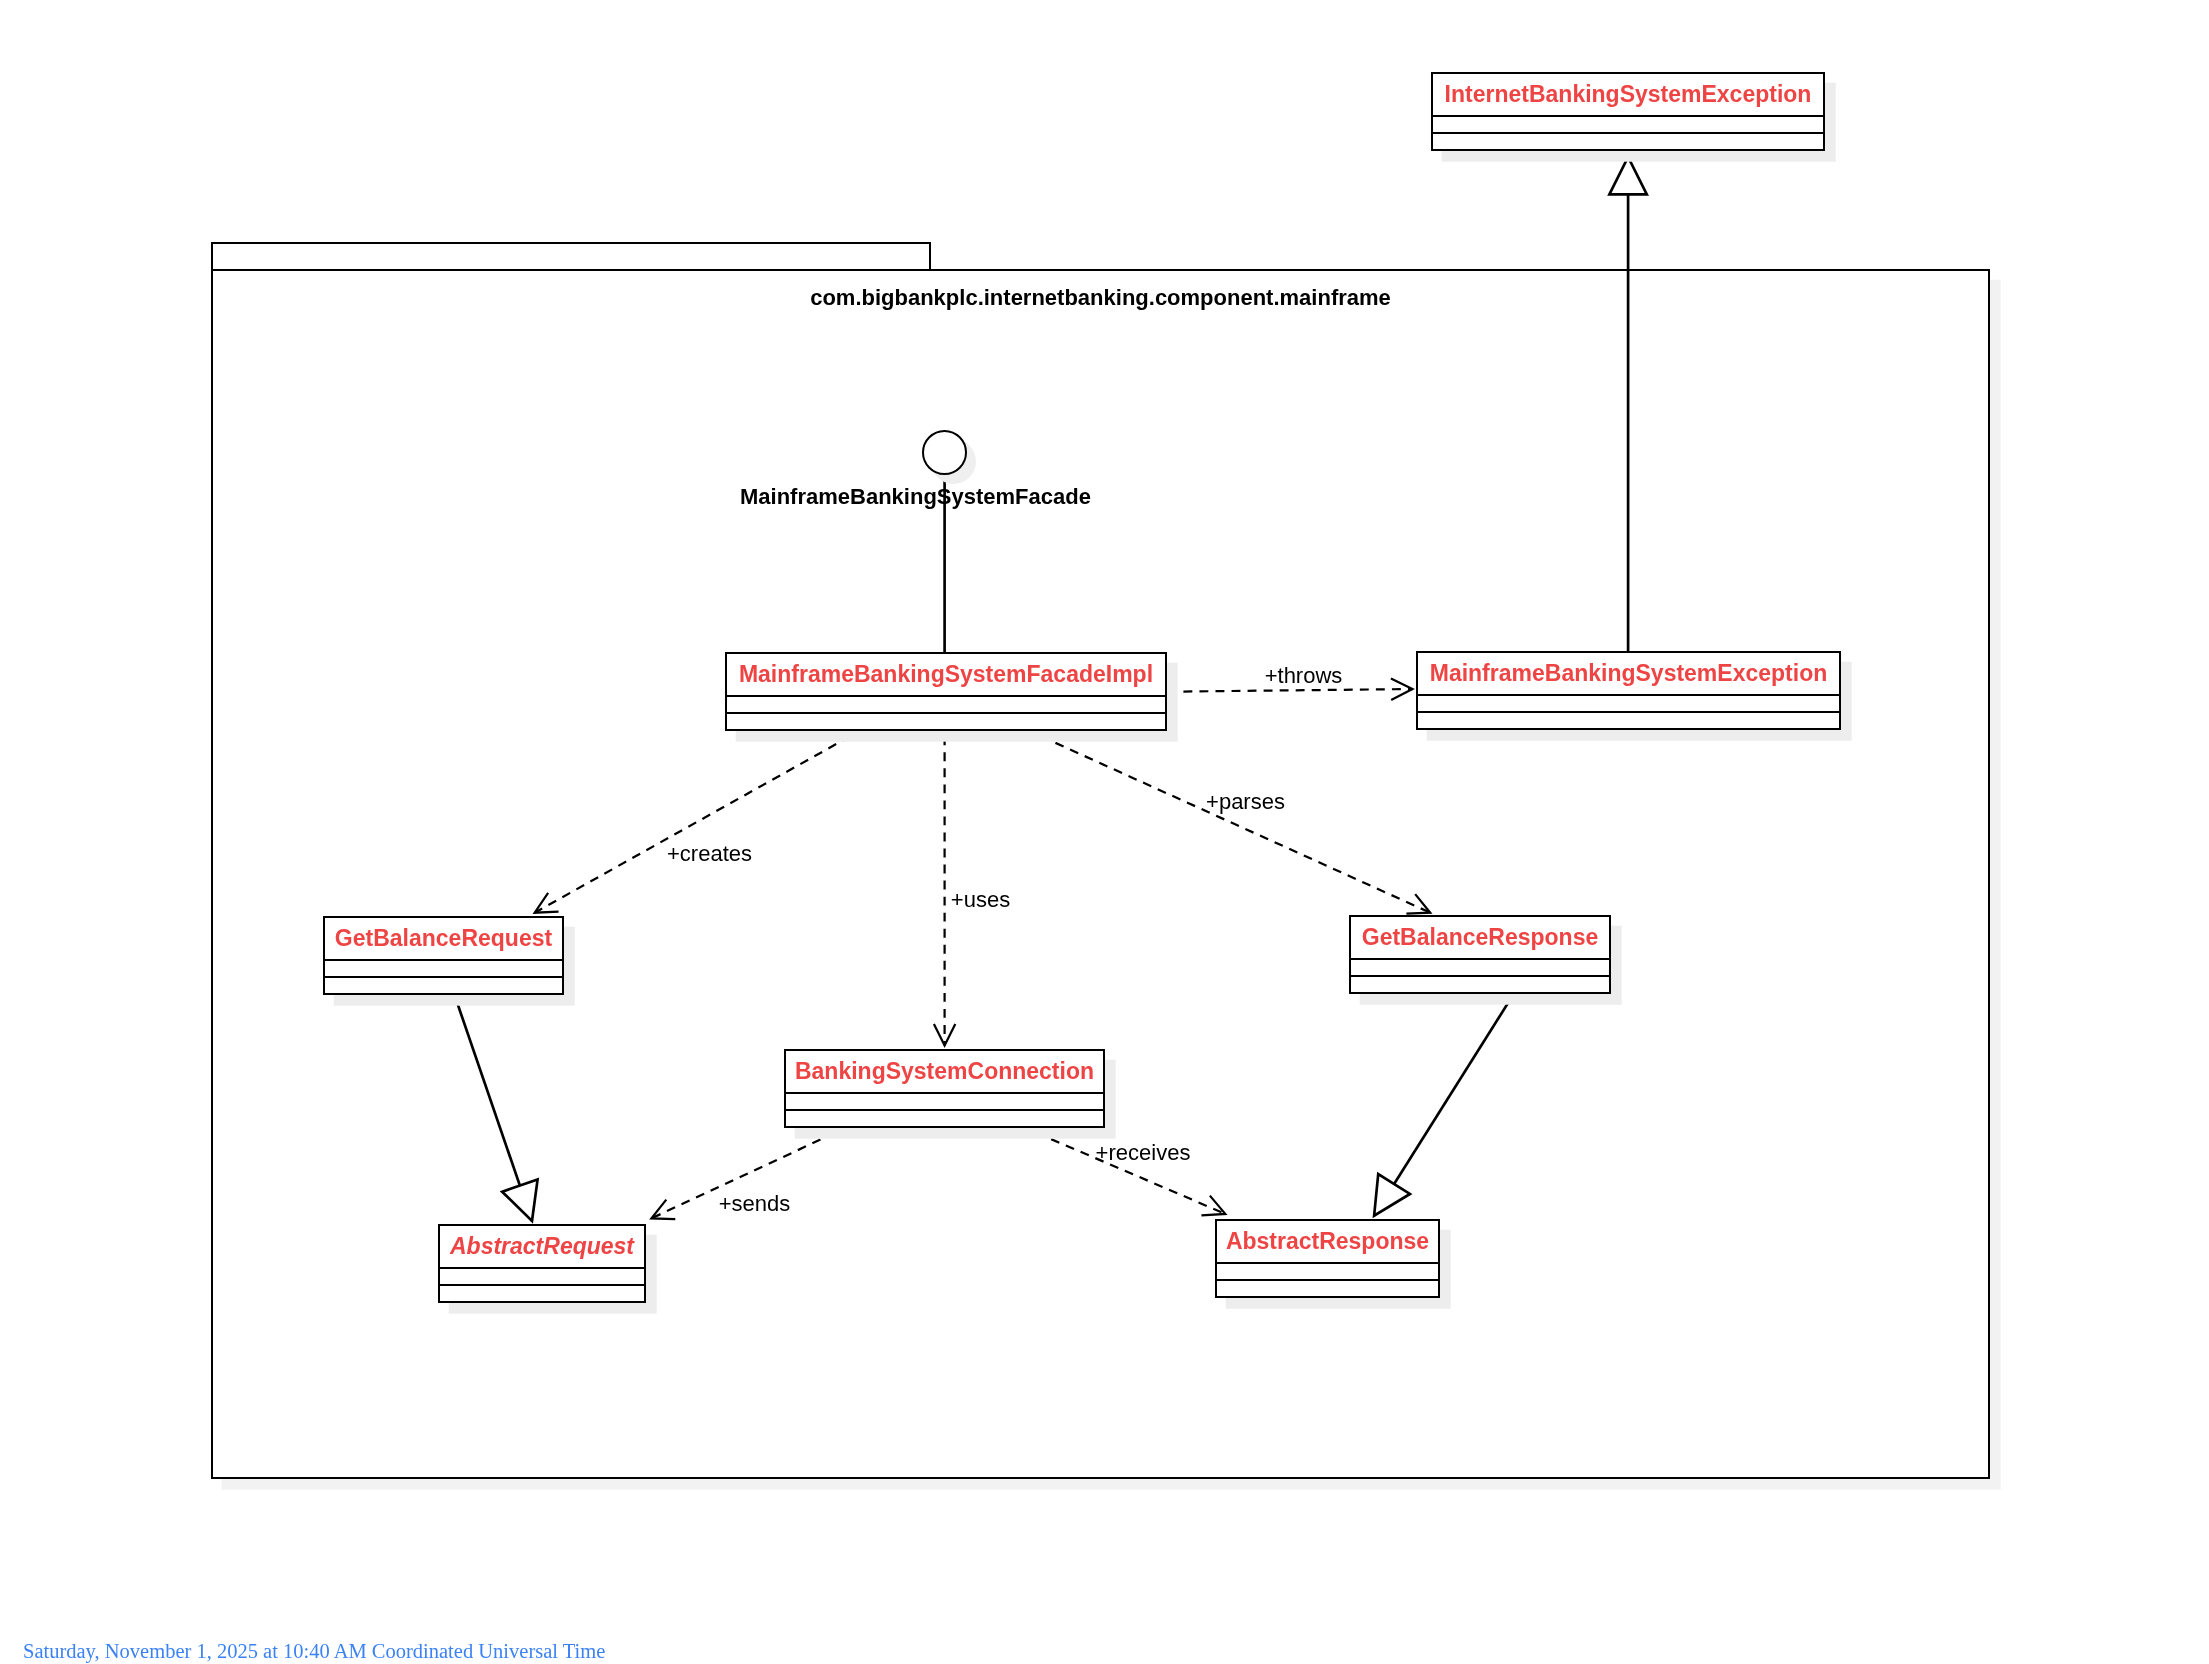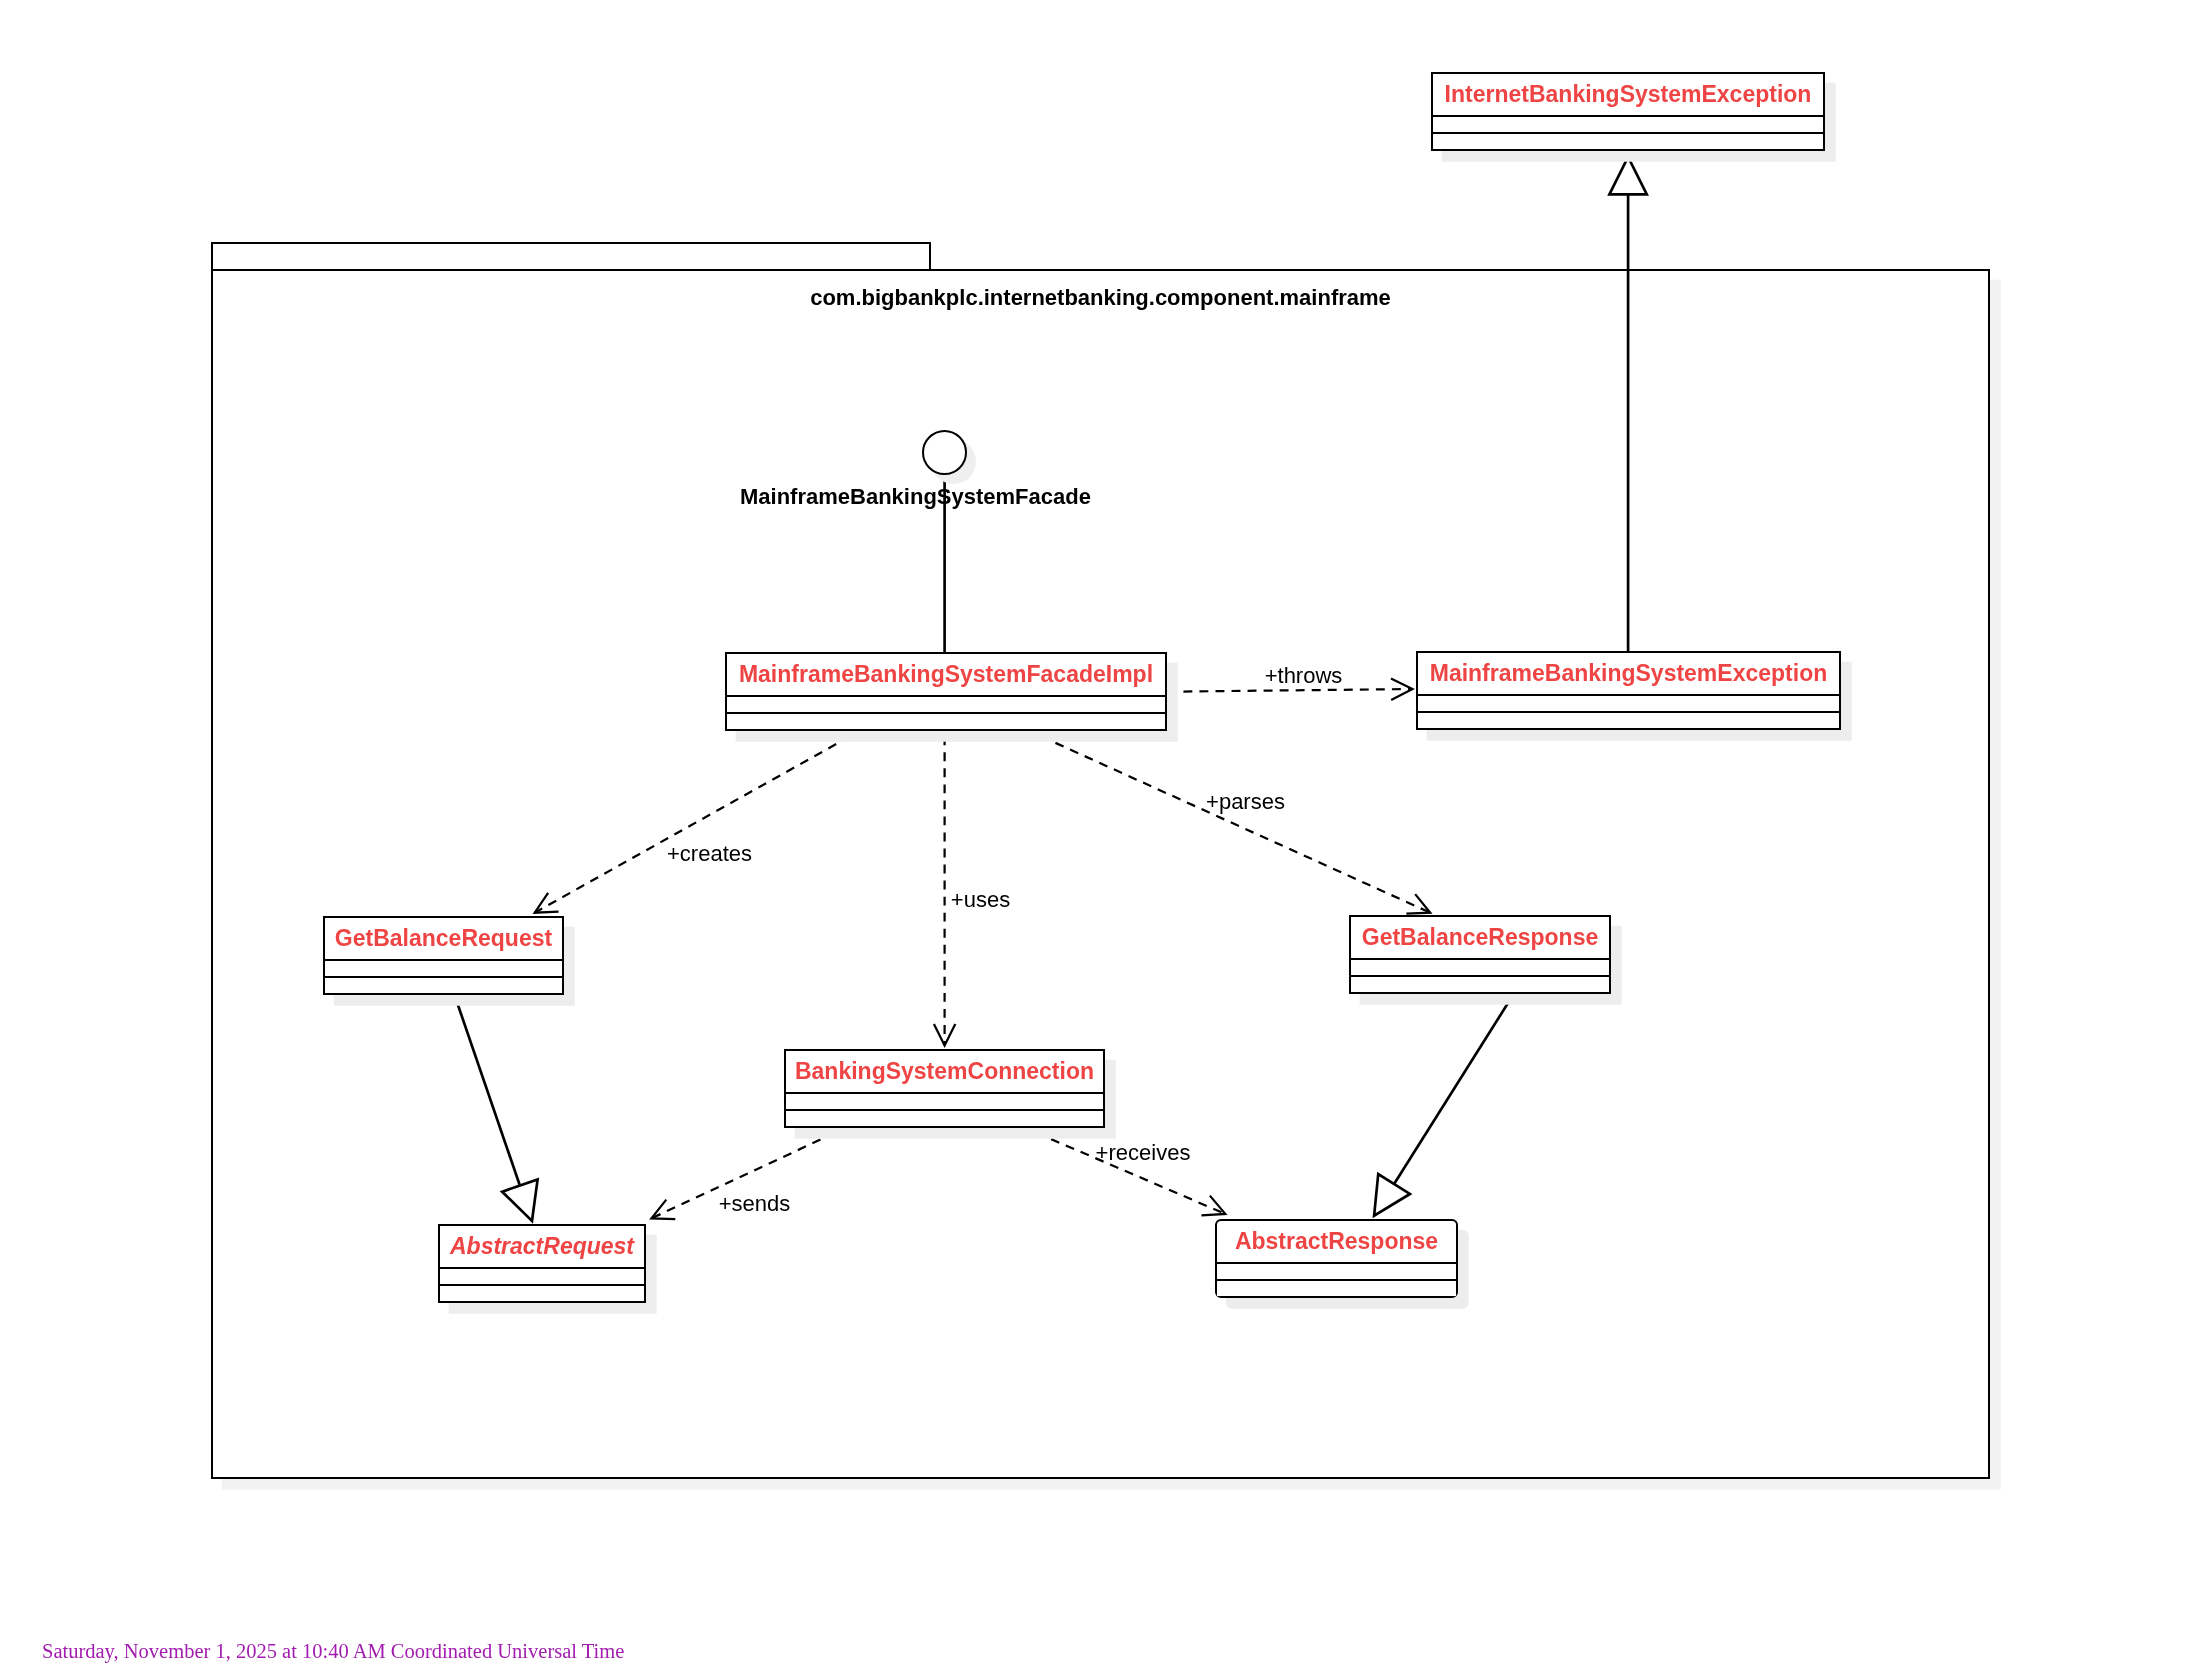--- a/index.html
+++ b/index.html
@@ -86,21 +86,21 @@
   }
   .uml-row.first { border-bottom: 2.7px solid #000000; }
 
   .box-ibse  { left: 1431px; top: 72px;   width: 394px; }
   .box-impl  { left: 725px;  top: 652px;  width: 442px; }
   .box-mbse  { left: 1416px; top: 651px;  width: 425px; }
   .box-gbreq { left: 323px;  top: 916px; width: 241px; }
   .box-gbres { left: 1349px; top: 915px; width: 262px; }
   .box-conn  { left: 784px;  top: 1049px; width: 321px; }
   .box-areq  { left: 438px;  top: 1224px; width: 208px; }
-  .box-ares  { left: 1215px; top: 1219px; width: 243px; border-radius: 6px; }
+  .box-ares  { left: 1215px; top: 1219px; width: 225px; }
 
   
   .lollipop-circle {
     position: absolute;
     left: 922px; top: 430px;
     width: 45px; height: 45px;
     border: 2.7px solid #000000;
     border-radius: 50%;
     background: #ffffff;
     box-sizing: border-box;
@@ -139,23 +139,22 @@
     font-family: "Liberation Serif", serif;
     font-size: 30px;
     color: #3d3d3d;
     z-index: 3;
   }
   .caption-date {
     position: absolute;
     left: 23px; top: 1640px;
     font-family: "Liberation Serif", serif;
     font-size: 20.5px;
-    color: #a21caf;
-    z-index: 3;
-    margin-left: 19px;
+    color: #3b82f6;
+    z-index: 3;
   }
 </style>
 </head>
 <body>
 
 <div class="canvas">
 
   <div class="package-tab"></div>
   <div class="package-frame"></div>
   <div class="package-frame-fill"></div>

